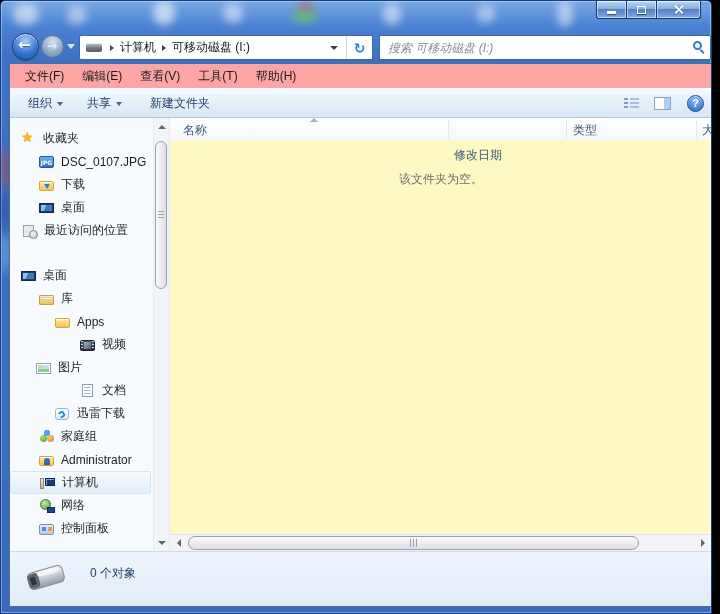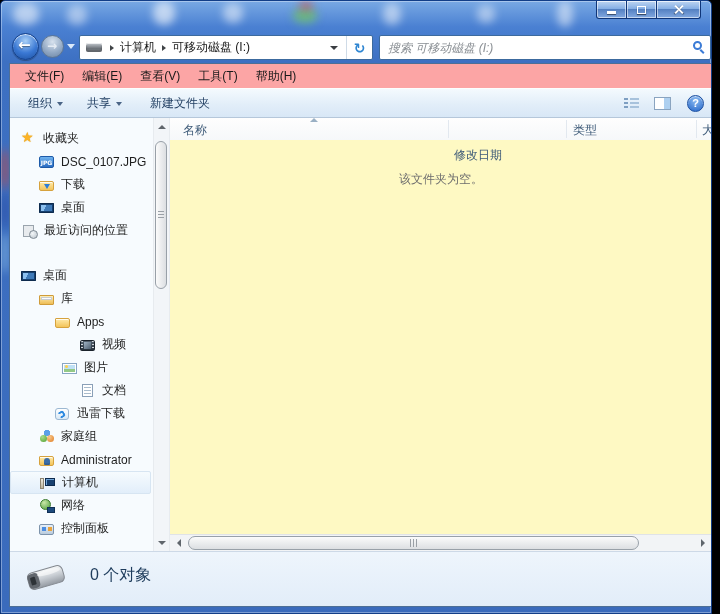--- a/index.html
+++ b/index.html
@@ -86,21 +86,21 @@
   .emptymsg{margin-top:31px;text-align:center;font-size:12px;color:#6e6e6e;}
   .hscroll{position:absolute;left:0;right:0;bottom:0;height:17px;background:#f2f4f6;border-top:1px solid #e0e3e7;display:flex;align-items:center;box-sizing:border-box;}
   .harrow{width:18px;height:16px;display:flex;align-items:center;justify-content:center;flex:none;}
   .harrow.left i{width:0;height:0;border-top:4px solid transparent;border-bottom:4px solid transparent;border-right:4px solid #60666c;}
   .harrow.right i{width:0;height:0;border-top:4px solid transparent;border-bottom:4px solid transparent;border-left:4px solid #60666c;}
   .harrow.right{margin-left:auto;}
   .hthumb{height:14px;width:451px;border:1px solid #98a0a8;border-radius:8px;background:linear-gradient(180deg,#fbfbfb,#dcdfe2);position:relative;box-sizing:border-box;flex:none;}
   .hthumb::after{content:"";position:absolute;left:50%;margin-left:-4px;top:2px;width:8px;height:8px;background:repeating-linear-gradient(90deg,#9aa0a6 0 1px,rgba(0,0,0,0) 1px 3px);}
   
   .statusbar{height:55px;flex:none;background:linear-gradient(#eef5fc,#e2edf9);border-top:1px solid #cdd9e7;position:relative;box-sizing:border-box;}
-  .status-text{position:absolute;left:80px;top:13px;font-size:16px;color:#1e3c5c;}
+  .status-text{position:absolute;left:80px;top:13px;font-size:12px;color:#1e3c5c;}
   .usb{position:absolute;left:12px;top:4px;}
   
   .icon{width:16px;height:16px;position:relative;flex:none;display:inline-block;margin-right:6px;font-family:"DejaVu Sans","Liberation Sans",sans-serif;}
   .i-star::before{content:"★";position:absolute;left:0;top:-2px;font-size:14px;color:#fcb327;text-shadow:0 0 1px #c98a00;}
   .i-jpg::before{content:"";position:absolute;left:0;top:2px;width:15px;height:12px;border-radius:2px;background:linear-gradient(#6fb3ef,#2a6cc2);border:1px solid #1d5aa8;box-sizing:border-box;}
   .i-jpg::after{content:"JPG";position:absolute;left:0;top:5px;width:15px;text-align:center;font-size:6px;font-weight:bold;color:#fff;}
   .fold::before{content:"";position:absolute;left:0;top:4px;width:15px;height:10px;background:linear-gradient(#ffeaa9,#f3c45a);border:1px solid #d6a23d;border-radius:1px 2px 2px 2px;box-shadow:inset 0 1px 0 rgba(255,255,255,.8);box-sizing:border-box;}
   .i-download::after{content:"";position:absolute;left:5px;top:7px;width:0;height:0;border:3px solid transparent;border-top:5px solid #2e7ed6;}
   .i-libraries::before{content:"";position:absolute;left:0;top:4px;width:15px;height:10px;background:linear-gradient(#fdeeb9,#eebd55);border:1px solid #cf9c3a;border-radius:1px;box-sizing:border-box;}
   .i-libraries::after{content:"";position:absolute;left:2px;top:6px;width:11px;height:3px;background:#fdfdfd;border:1px solid #c8cdd2;box-sizing:border-box;}
@@ -248,21 +248,21 @@
             <span class="slabel">库</span>
           </div>
           <div class="srow" style="padding-left: 45px;">
             <span class="icon i-folder fold"></span>
             <span class="slabel">Apps</span>
           </div>
           <div class="srow" style="padding-left: 70px;">
             <span class="icon i-videos"></span>
             <span class="slabel">视频</span>
           </div>
-          <div class="srow" style="padding-left: 52px;">
+          <div class="srow" style="padding-left: 26px;">
             <span class="icon i-pictures"></span>
             <span class="slabel">图片</span>
           </div>
           <div class="srow" style="padding-left: 70px;">
             <span class="icon i-documents"></span>
             <span class="slabel">文档</span>
           </div>
           <div class="srow" style="padding-left: 45px;">
             <span class="icon i-thunder"></span>
             <span class="slabel">迅雷下载</span>

